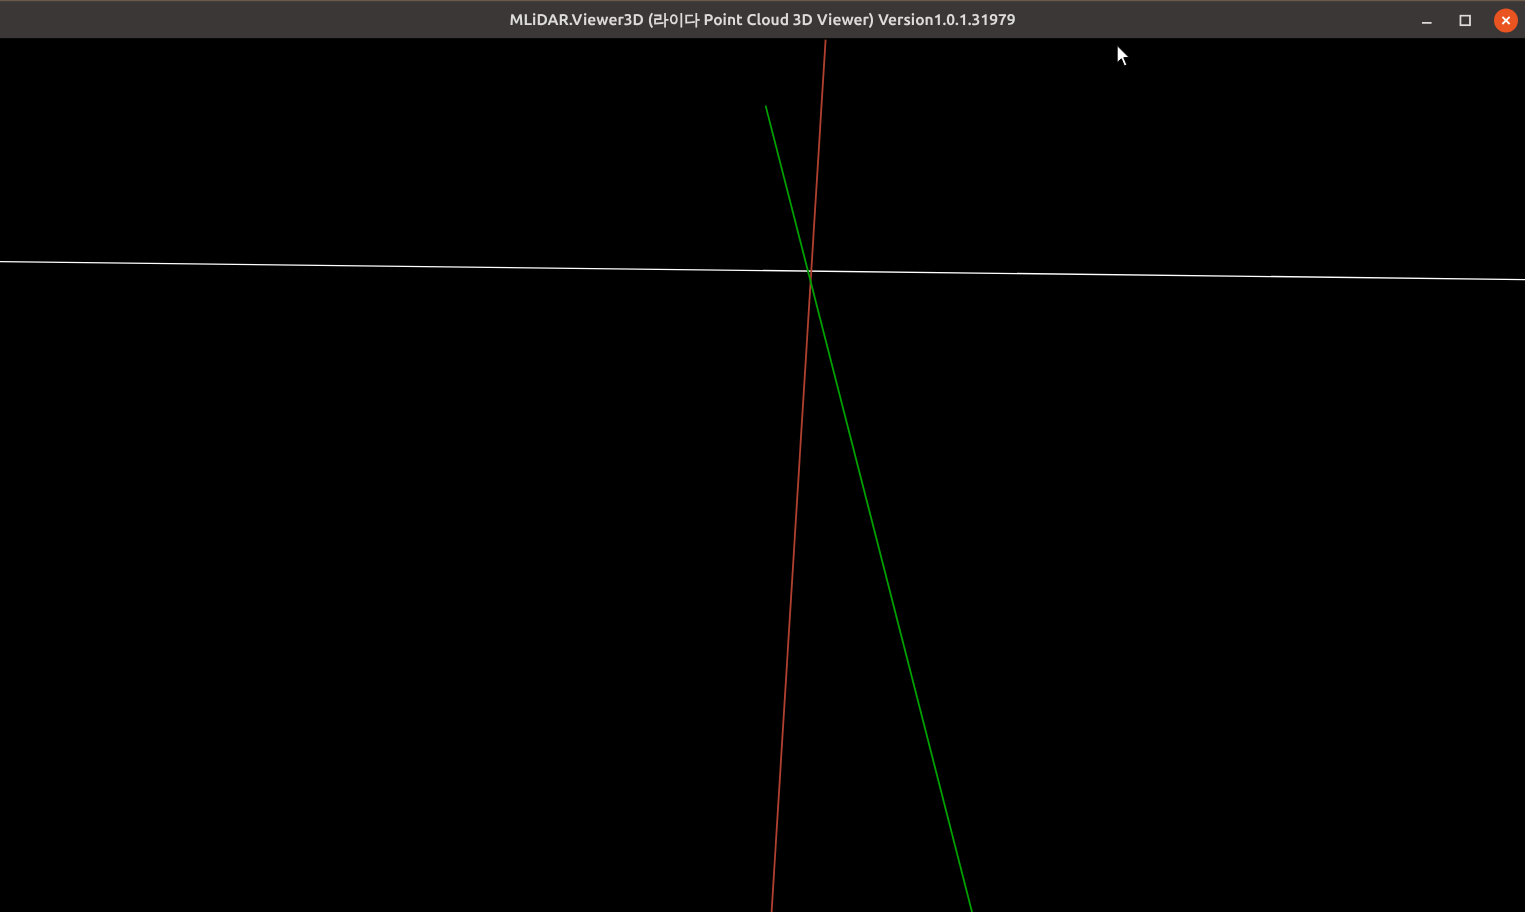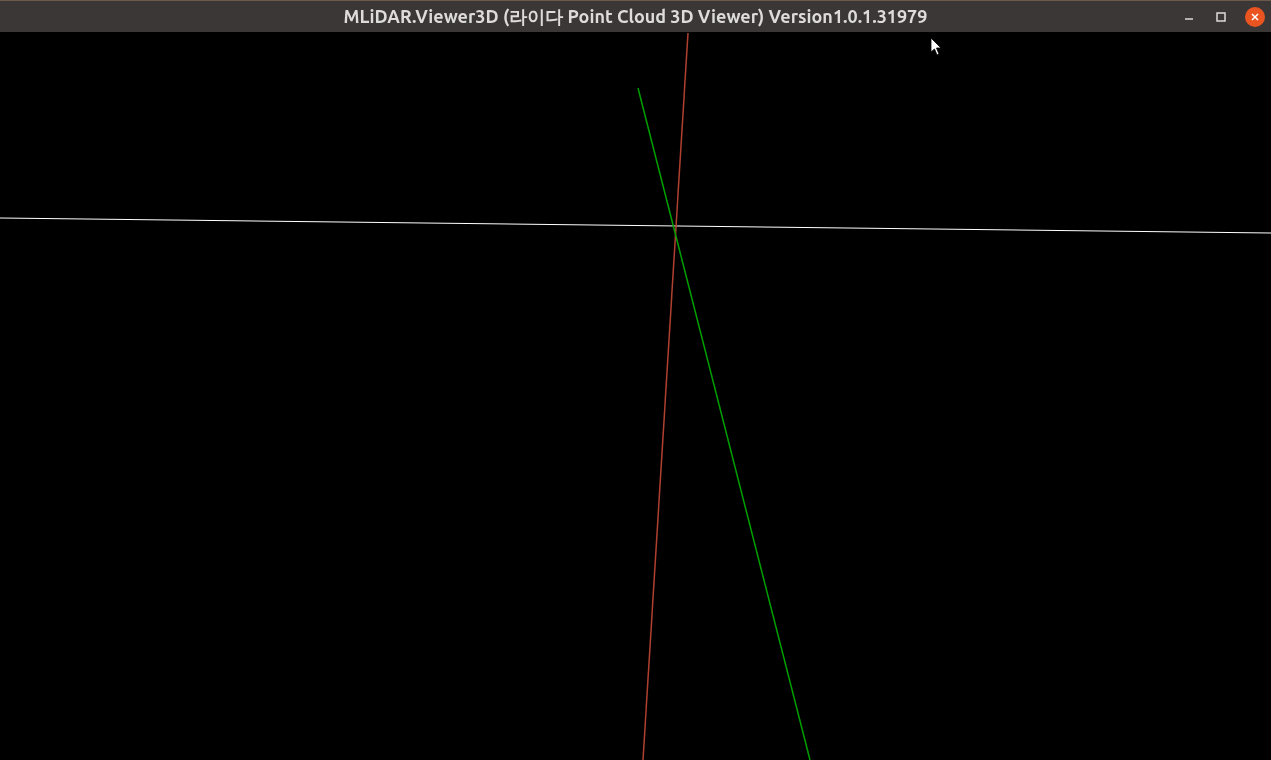--- a/index.html
+++ b/index.html
@@ -22,21 +22,21 @@
       background: #3b3737;
       border-top: 1px solid #6b5a4a;
       display: flex;
       align-items: center;
       justify-content: center;
       position: relative;
     }
     
     .titlebar-title {
       color: #dedcda;
-      font-size: 18px;
+      font-size: 13px;
       font-weight: 600;
       text-align: center;
     }
     
     .window-controls {
       position: absolute;
       right: 6px;
       top: 50%;
       transform: translateY(-50%);
       display: flex;

